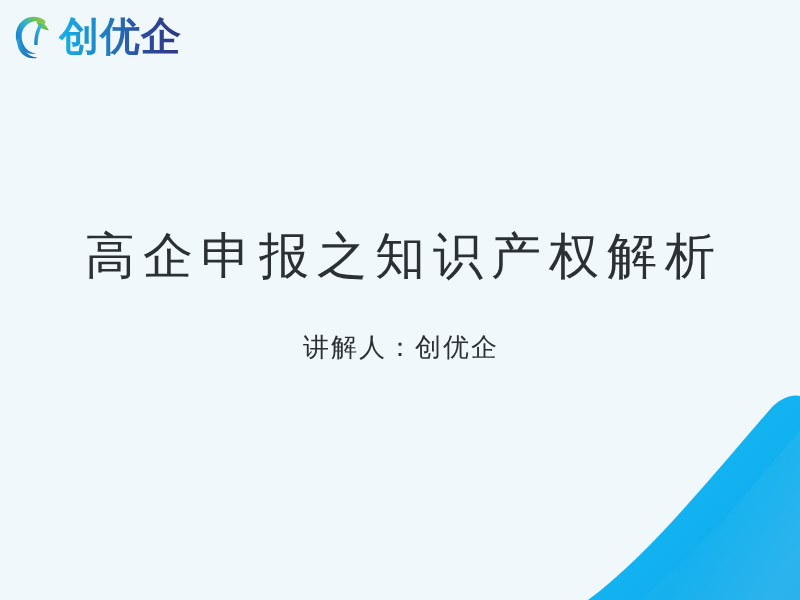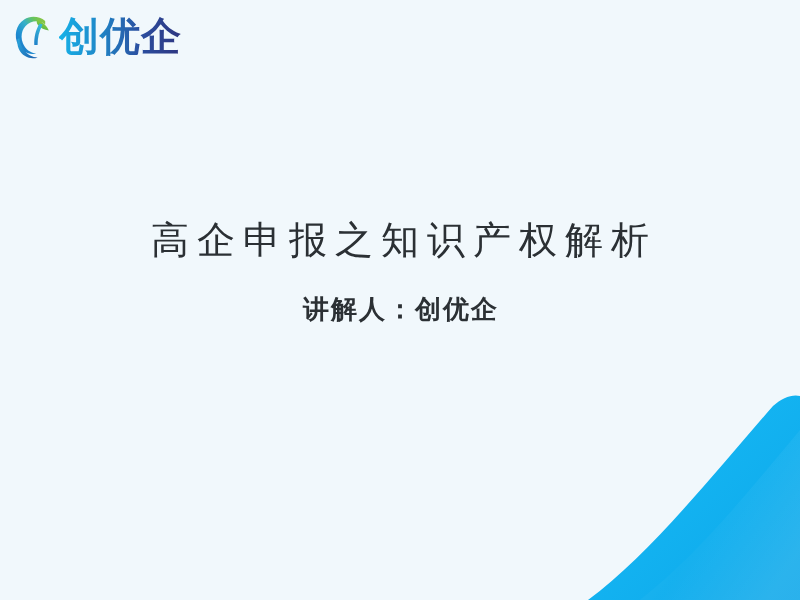--- a/index.html
+++ b/index.html
@@ -56,36 +56,36 @@
 
   
   #title-block {
     position: absolute;
     left: 0;
     top: 218px;
     width: 800px;
     text-align: center;
   }
   #slide-title {
-    margin: 0;
-    font-size: 38px;
+    margin: 12px;
+    font-size: 50px;
     line-height: 1.18;
     font-weight: normal;
     color: #2b3034;
     letter-spacing: 8px;
     text-indent: 8px;
-    font-family: Liberation Sans, sans-serif;
+    font-family: Liberation Mono, monospace;
     white-space: nowrap;
   }
   #slide-subtitle {
     margin: 0;
     padding-top: 30px;
     font-size: 26px;
     line-height: 1.3;
-    font-weight: bold;
+    font-weight: normal;
     color: #2b3034;
     letter-spacing: 2px;
     text-indent: 2px;
     white-space: nowrap;
   }
 </style>
 </head>
 <body>
 
 <div id="slide" style="background: rgb(241, 248, 252); padding-left: 36px;">

